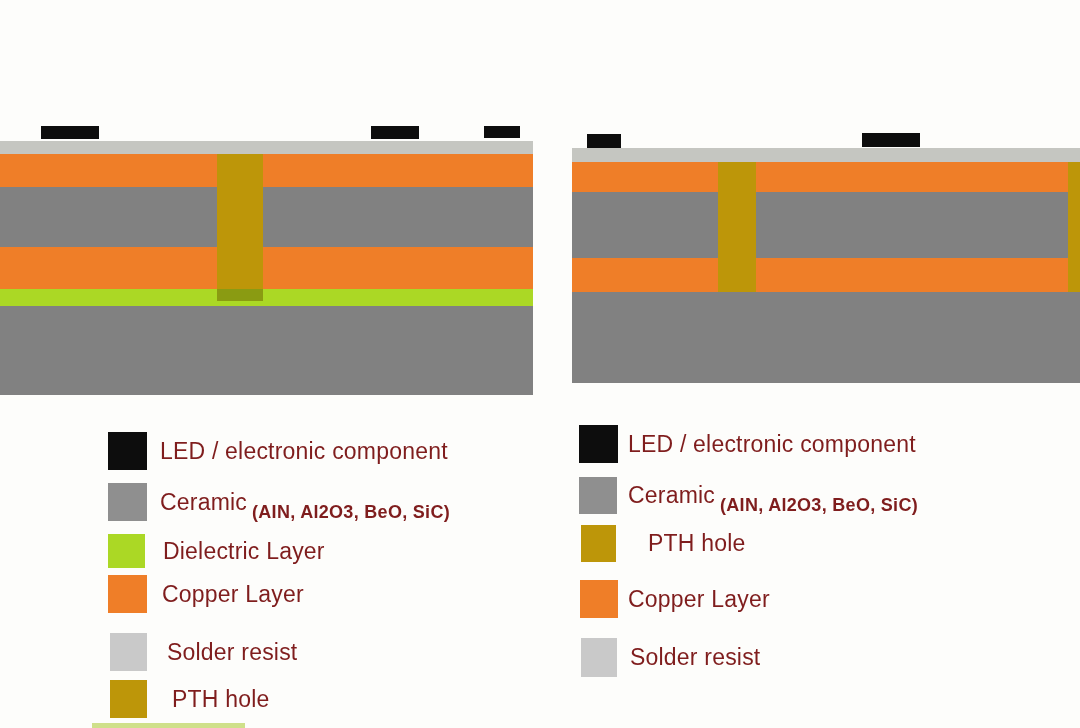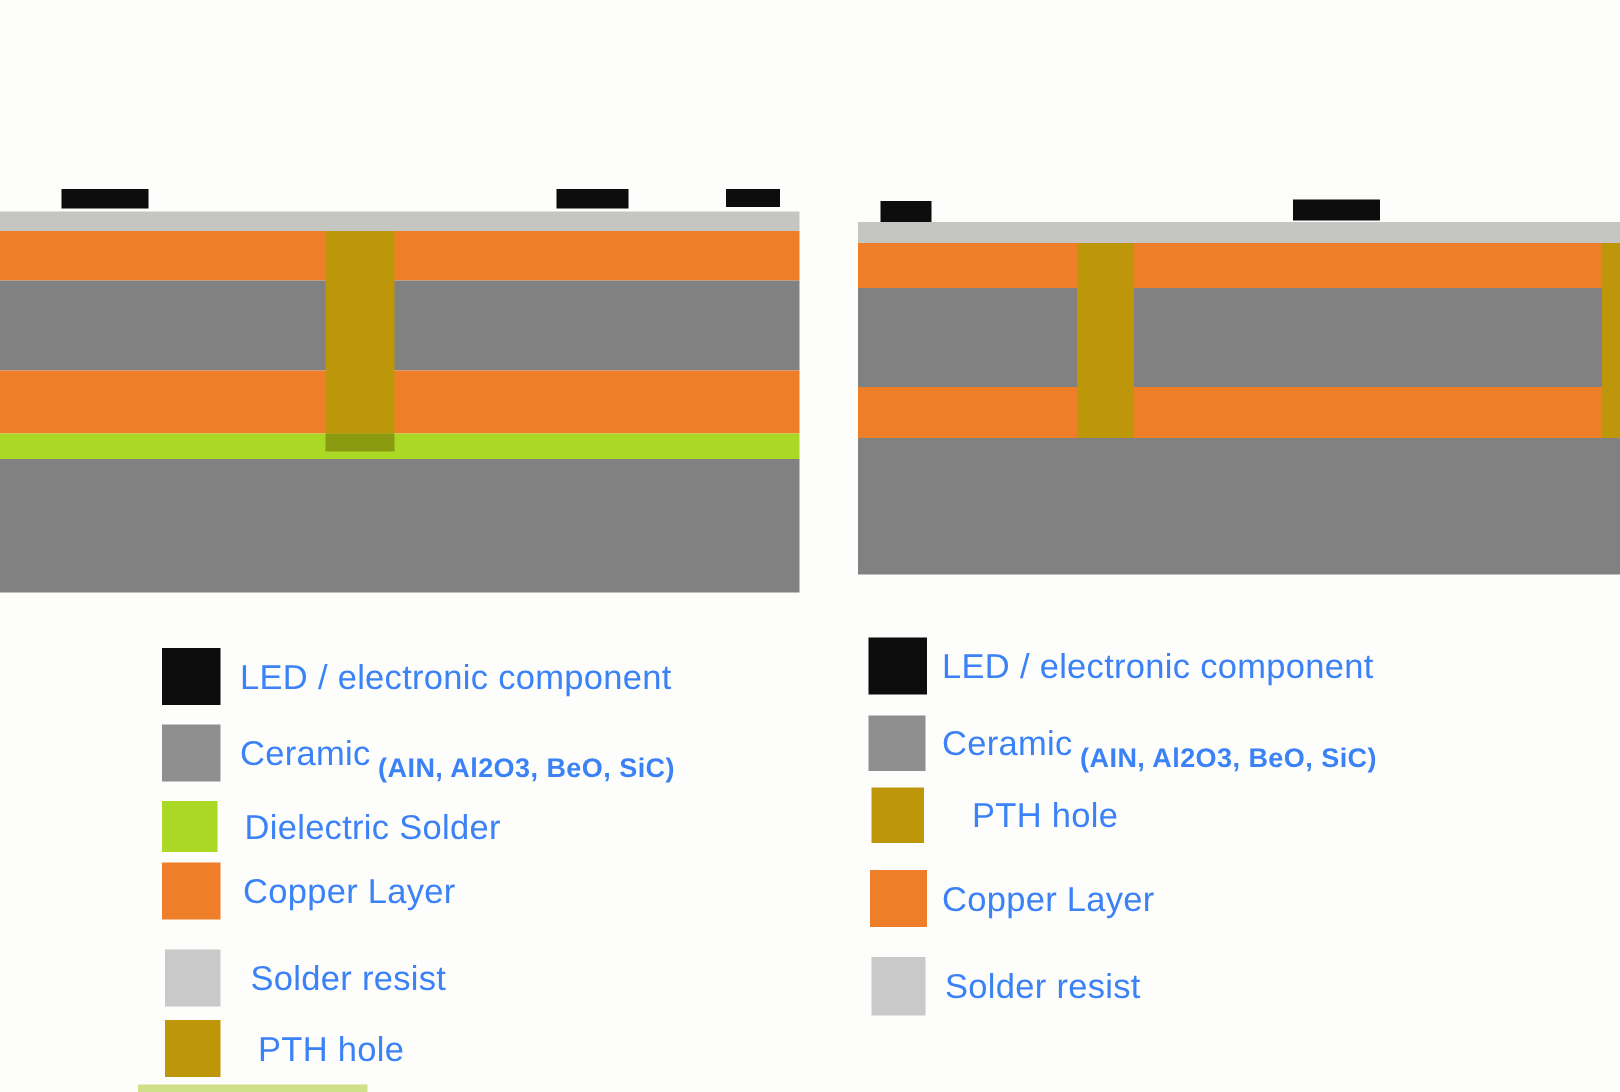--- a/index.html
+++ b/index.html
@@ -7,21 +7,21 @@
     position:relative;
     width:1080px;height:728px;
     background:#fdfdfb;
     overflow:hidden;
     font-family:"Liberation Sans", sans-serif;
   }
   .rect{position:absolute;}
   .swatch{position:absolute;}
   .legend-label{
     position:absolute;
-    color:#3b82f6;
+    color:#7f1d1d;
     font-size:23px;
     letter-spacing:0.2px;
     white-space:nowrap;
     display:flex;align-items:center;
   }
   .legend-label .sub{
     font-size:18px;
     font-weight:700;
     margin-left:5px;
     letter-spacing:0.3px;
@@ -61,21 +61,21 @@
       <div class="legend-label" style="left: 160px; top: 432px; height: 38px;">
         <span>LED / electronic component</span>
       </div>
       <div class="swatch" style="left: 108px; top: 483px; width: 39px; height: 38px; background: rgb(143, 143, 143);"></div>
       <div class="legend-label" style="left: 160px; top: 483px; height: 38px;">
         <span>Ceramic</span>
         <span class="sub">(AIN, Al2O3, BeO, SiC)</span>
       </div>
       <div class="swatch" style="left: 108px; top: 534px; width: 37px; height: 34px; background: rgb(171, 216, 37);"></div>
       <div class="legend-label" style="left: 163px; top: 534px; height: 34px;">
-        <span>Dielectric Solder</span>
+        <span>Dielectric Layer</span>
       </div>
       <div class="swatch" style="left: 108px; top: 575px; width: 39px; height: 38px; background: rgb(239, 126, 40);"></div>
       <div class="legend-label" style="left: 162px; top: 575px; height: 38px;">
         <span>Copper Layer</span>
       </div>
       <div class="swatch" style="left: 110px; top: 633px; width: 37px; height: 38px; background: rgb(201, 201, 201);"></div>
       <div class="legend-label" style="left: 167px; top: 633px; height: 38px;">
         <span>Solder resist</span>
       </div>
       <div class="swatch" style="left: 110px; top: 680px; width: 37px; height: 38px; background: rgb(189, 150, 9);"></div>

